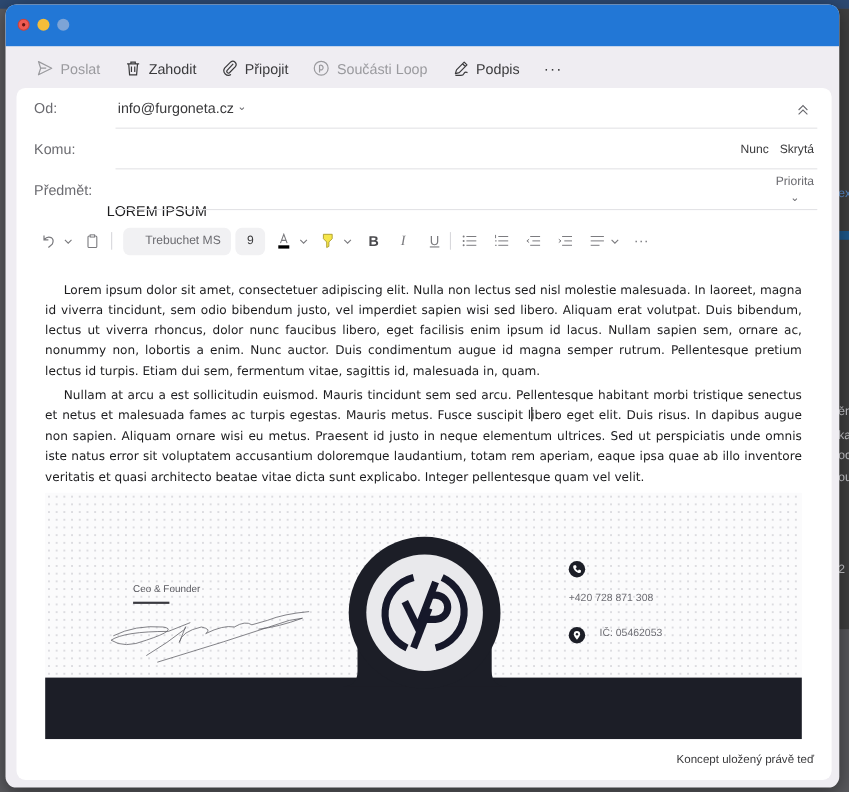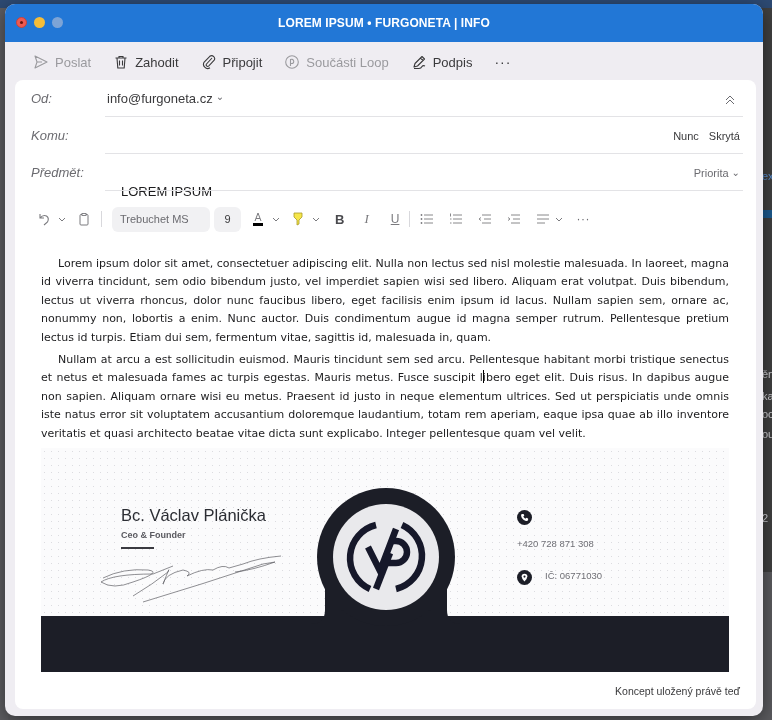--- a/index.html
+++ b/index.html
@@ -44,32 +44,32 @@
   .tb-more { font-size: 14px; color: #3a3a3c; letter-spacing: 1px; }
 
   .compose {
     position: absolute; left: 10px; top: 76px; width: 741px; height: 629px;
     background: #fff; border-radius: 8px;
   }
   .field-row {
     position: absolute; left: 0; width: 741px; height: 37px;
     display: flex; align-items: center;
   }
-  .field-label { position: absolute; left: 16px; font-size: 13px; color: #6b6b70; font-style: italic; }
+  .field-label { position: absolute; left: 16px; font-size: 13px; color: #6b6b70; }
   .field-line { position: absolute; left: 90px; right: 13px; bottom: 0; height: 1px; background: #e3e3e6; }
   .from-value { position: absolute; left: 92px; font-size: 13px; color: #3a3a3c; display:flex; gap:3px; }
   .from-value .chev { font-size: 10px; color:#6b6b70; }
   .collapse-icon { position: absolute; right: 20px; font-size: 13px; color: #6b6b70; }
   .cc-links { position: absolute; right: 16px; display: flex; gap: 10px; font-size: 11px; color: #3a3a3c; }
-  .subject-value { position: absolute; left: 106px; font-size: 13px; color: #1c1c1e; margin-top: 37px; }
-  .priority { position: absolute; right: 16px; font-size: 11px; color: #6b6b70; display:flex; gap:3px; align-items:center; }
+  .subject-value { position: absolute; left: 82px; font-size: 13px; color: #1c1c1e; margin-top: 37px; }
+  .priority { position: absolute; right: 16px; font-size: 11px; color: #6b6b70; display:flex; gap:3px; align-items:center;flex-direction:column; }
 
   .fmt-bar { position: absolute; left: 22px; top: 126px; height: 26px; display: flex; align-items: center; }
   .fmt-sep { width: 1px; height: 16px; background: #d8d8dc; margin: 0 10px; }
-  .font-select { width: 98px; height: 25px; background: #f1f1f3; border-radius: 6px; font-size: 11px; color: #6b6b70; display:flex; align-items:center; padding-left: 8px; }
+  .font-select { width: 98px; height: 25px; background: #f1f1f3; border-radius: 6px; font-size: 11px; color: #6b6b70; display:flex; align-items:center; padding-left: 20px; }
   .size-select { width: 27px; height: 25px; background: #f1f1f3; border-radius: 6px; font-size: 11px; color: #3a3a3c; display:flex; align-items:center; justify-content:center; margin-left: 4px; }
 
   .body-text {
     position: absolute; left: 26px; top: 175px; width: 688px;
     font-family: "DejaVu Sans", sans-serif; font-size: 11px; line-height: 18.4px; color: #1c1c1e;
     text-align: justify;
   }
   .body-text p { text-indent: 17px; margin-bottom: 4px; }
   .caret { display:inline-block; width:1px; height:13px; background:#000; vertical-align:-2px; margin:0 -1px 0 0; }
 
@@ -80,21 +80,21 @@
     background-size: 7px 7px;
     overflow: hidden;
   }
   .sig-dark { position: absolute; left: 0; bottom: 0; width: 688px; height: 56px; background: #1c1e27; }
   .sig-circle {
     position: absolute; left: 276px; top: 40px; width: 138px; height: 138px; border-radius: 50%;
     background: #1c1e27; display:flex; align-items:center; justify-content:center;
   }
   .sig-circle-inner { width: 106px; height: 106px; border-radius: 50%; background: #e9e9ec; display:flex; align-items:center; justify-content:center; }
   .sig-name { position: absolute; left: 80px; top: 58px; font-size: 16.5px; color: #2b2d33; }
-  .sig-role { position: absolute; left: 80px; top: 82px; font-size: 9px; color: #5a5a60; font-weight: bold; }
+  .sig-role { position: absolute; left: 80px; top: 82px; font-size: 9px; color: #5a5a60; }
   .sig-rule { position: absolute; left: 80px; top: 99px; width: 33px; height: 1.5px; background: #3a3a40; }
   .sig-signature { position: absolute; left: 52px; top: 96px; width: 190px; height: 60px; }
   .contact { position: absolute; left: 476px; display: flex; align-items: flex-start; gap: 13px; }
   .contact-icon { width: 15px; height: 15px; border-radius: 50%; background: #1c1e27; display:flex; align-items:center; justify-content:center; flex-shrink:0; }
   .contact-text { font-size: 9.5px; color: #6e6e74; line-height: 12.5px; }
 
   .draft-status { position: absolute; right: 16px; bottom: 12px; font-size: 10.5px; color: #3a3a3c; }
 </style>
 </head>
 <body>
@@ -111,21 +111,20 @@
   <div class="t" style="top:504px;">2</div>
 </div>
 
 <div class="window">
   <div class="titlebar">
     <div class="traffic">
       <span class="close"></span>
       <span class="min"></span>
       <span class="max"></span>
     </div>
-    <div class="title">LOREM IPSUM • FURGONETA | INFO</div>
   </div>
 
   <div class="toolbar">
     <div class="tb-btn disabled">
       <svg viewBox="0 0 16 16">
           <path d="M2 2 L14 8 L2 14 L4 8 Z M4 8 H9" fill="none" stroke="#9a9a9e" stroke-width="1.1" stroke-linejoin="round"></path>
         </svg>
       <span>Poslat</span>
     </div>
     <div class="tb-btn">
@@ -261,21 +260,20 @@
         <div class="sig-circle-inner">
           <svg width="92" height="92" viewBox="0 0 92 92">
             <path d="M36 14 A34 34 0 0 0 30 78" fill="none" stroke="#16182a" stroke-width="6.5"></path>
             <path d="M56 78 A34 34 0 0 0 62 14" fill="none" stroke="#16182a" stroke-width="6.5"></path>
             <path d="M28 36 L40 60 L56 18" fill="none" stroke="#16182a" stroke-width="6.5" stroke-linejoin="miter"></path>
             <path d="M52 30 H56 A11 11 0 0 1 56 52 H48" fill="none" stroke="#16182a" stroke-width="6.5"></path>
             <path d="M50 42 L36 78" fill="none" stroke="#16182a" stroke-width="6.5"></path>
           </svg>
         </div>
       </div>
-      <div class="sig-name">Bc. Václav Plánička</div>
       <div class="sig-role">Ceo &amp; Founder</div>
       <div class="sig-rule"></div>
       <svg class="sig-signature" viewBox="0 0 190 60">
         <path d="M10 34 Q30 24 55 26 Q70 28 40 38 Q20 46 8 38 Q20 30 60 30 L80 22 M40 52 Q60 40 75 28 Q78 20 70 40 Q72 30 90 26 Q100 28 94 32 Q110 24 120 26 Q130 20 136 24 L150 20 Q165 14 188 12 M50 58 Q110 40 170 20 L182 18 Q160 26 142 28" fill="none" stroke="#5e5e64" stroke-width="0.7"></path>
       </svg>
 
       <div class="contact" style="top:62px;flex-direction:column;">
         <div class="contact-icon">
           <svg width="9" height="9" viewBox="0 0 10 10">
               <path d="M2 1 L4 1 L4.8 3 L3.6 4 Q4.5 5.8 6 6.4 L7 5.2 L9 6 L9 8 Q8 9.2 6 8.6 Q2 7 1.2 3 Q1 1.6 2 1 Z" fill="#fff"></path>
@@ -283,19 +281,19 @@
         </div>
         <div class="contact-text">+420 728 871 308</div>
       </div>
       <div class="contact" style="top:122px;">
         <div class="contact-icon">
           <svg width="9" height="9" viewBox="0 0 10 10">
               <path d="M5 9.5 Q1.8 6 1.8 4 A3.2 3.2 0 0 1 8.2 4 Q8.2 6 5 9.5 Z" fill="#fff"></path>
               <circle cx="5" cy="4" r="1.2" fill="#1c1e27"></circle>
             </svg>
         </div>
-        <div class="contact-text">IČ: 06771030</div>
+        <div class="contact-text">IČ: 05462053</div>
       </div>
     </div>
 
     <div class="draft-status">Koncept uložený právě teď</div>
   </div>
 </div>
 
 </body></html>

